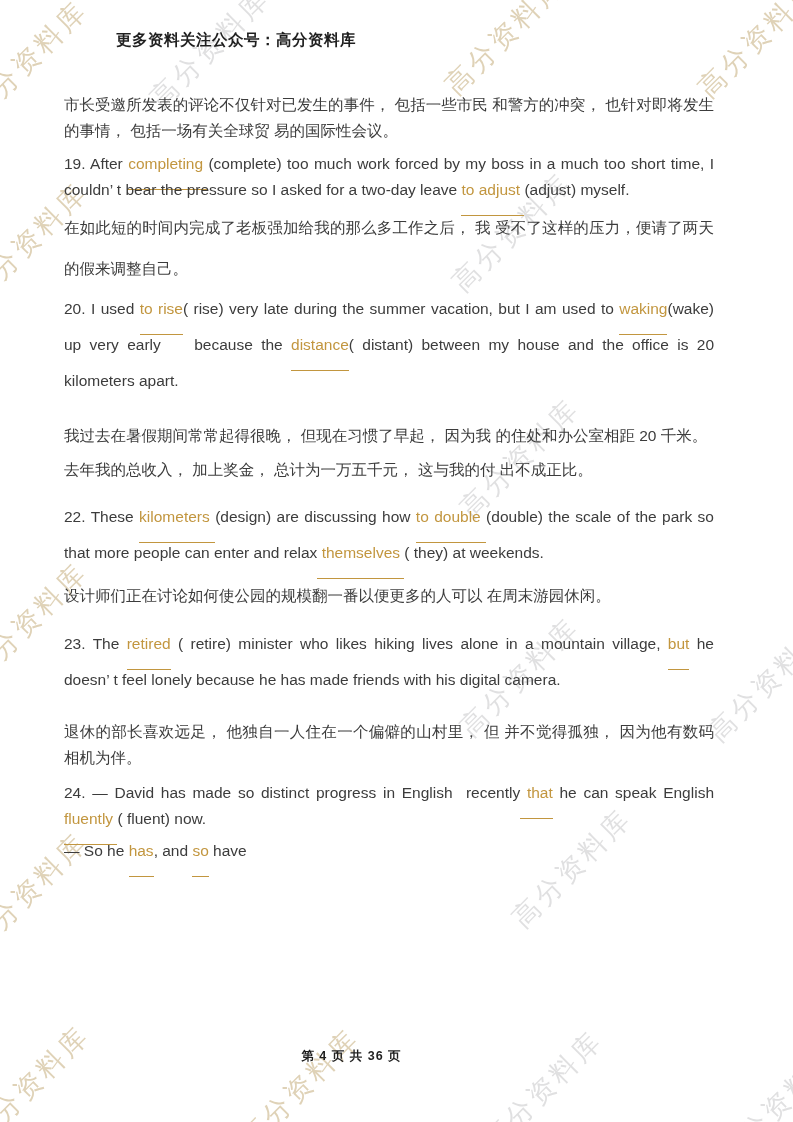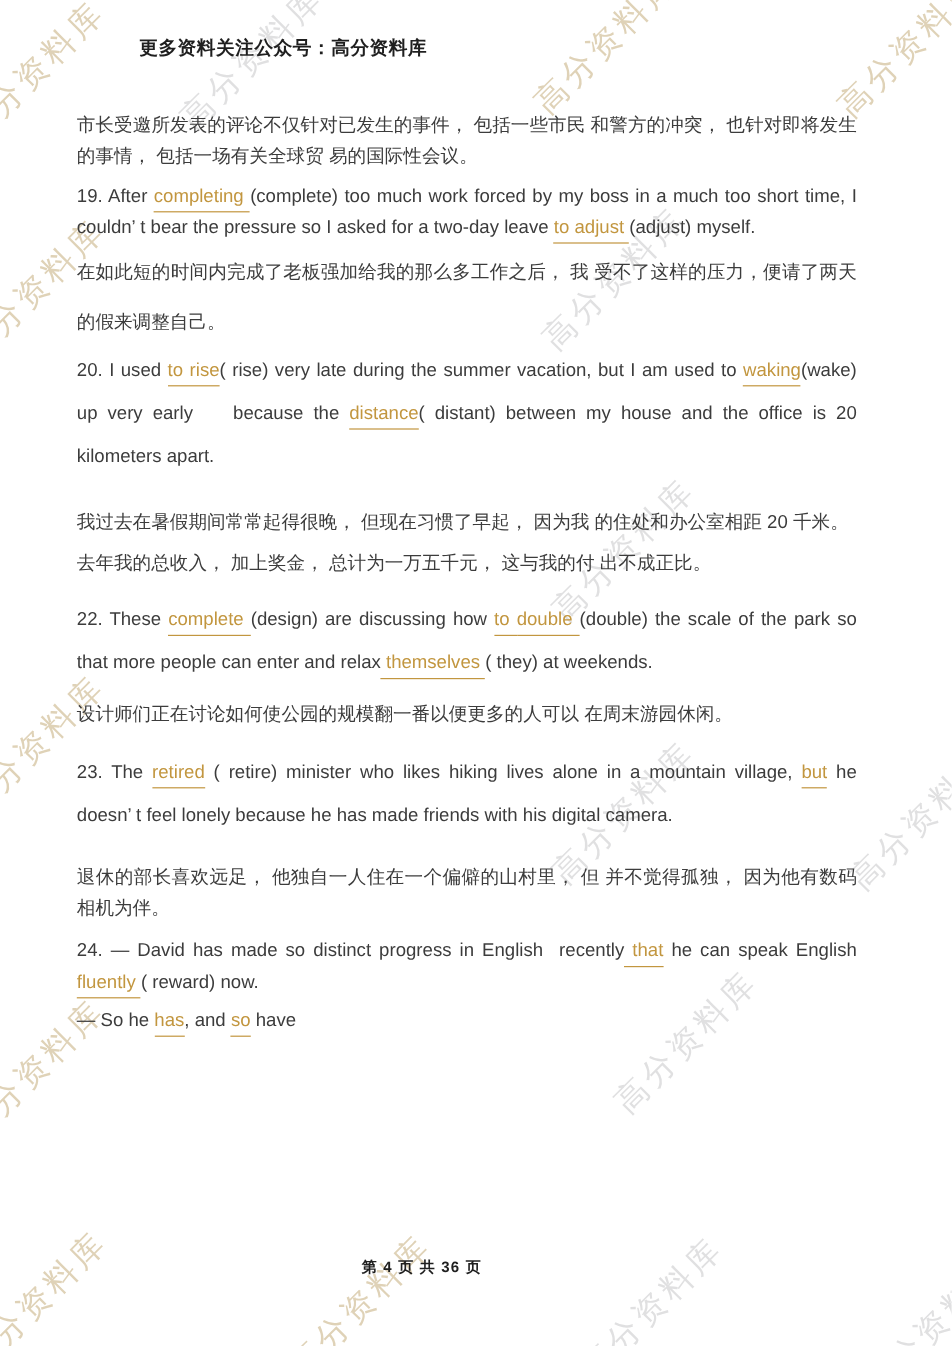--- a/index.html
+++ b/index.html
@@ -45,21 +45,21 @@
     margin: 0;
     font-size: 15.5px;
     text-align: justify;
   }
   .content p.normal { line-height: 26px; }
   .content p.wide   { line-height: 36px; }
   .content p.xwide  { line-height: 41px; }
   .hl {
     color: var(--answer, #c2963f);
     border-bottom: 1.4px solid var(--answer, #c2963f);
-    padding-bottom: 4px;
+    padding-bottom: 17px;
   }
 
   
   .footer {
     position: absolute; left: 0; top: 1048px; width: 703px;
     text-align: center;
     font-size: 12.5px; font-weight: bold;
     color: var(--header-text, #262626);
     letter-spacing: 1px;
   }
@@ -89,23 +89,23 @@
   <div class="header">
     <span>更多资料关注公众号：高分资料库</span>
   </div>
   <div class="content">
       <p class="cn normal" style="margin-top: 4px;"><span>市长受邀所发表的评论不仅针对已发生的事件， 包括一些市民 和警方的冲突， 也针对即将发生的事情， 包括一场有关全球贸 易的国际性会议。</span></p>
       <p class="en normal" style="margin-top: 7px;"><span>19. After </span><span class="hl">completing </span><span>(complete) too much work forced by my boss in a much too short time, I couldn’ t bear the pressure so I asked for a two-day leave </span><span class="hl">to adjust </span><span>(adjust) myself.</span></p>
       <p class="cn xwide" style="margin-top: 4px;"><span>在如此短的时间内完成了老板强加给我的那么多工作之后， 我 受不了这样的压力，便请了两天的假来调整自己。</span></p>
       <p class="en wide" style="margin-top: 2px;"><span>20. I used </span><span class="hl">to rise</span><span>( rise) very late during the summer vacation, but I am used to </span><span class="hl">waking</span><span>(wake) up very early &nbsp;&nbsp; because the </span><span class="hl">distance</span><span>( distant) between my house and the office is 20 kilometers apart.</span></p>
       <p class="cn normal" style="margin-top: 24px;"><span>我过去在暑假期间常常起得很晚， 但现在习惯了早起， 因为我 的住处和办公室相距 20 千米。</span></p>
       <p class="cn normal" style="margin-top: 8px;"><span>去年我的总收入， 加上奖金， 总计为一万五千元， 这与我的付 出不成正比。</span></p>
-      <p class="en wide" style="margin-top: 16px;"><span>22. These </span><span class="hl">complete </span><span>(design) are discussing how </span><span class="hl">to </span><span> </span><span class="hl">double </span><span>(double) the scale of the park so that more people can enter and relax</span><span class="hl"> themselves </span><span>( they) at weekends.</span></p>
+      <p class="en wide" style="margin-top: 16px;"><span>22. These </span><span class="hl">kilometers </span><span>(design) are discussing how </span><span class="hl">to </span><span> </span><span class="hl">double </span><span>(double) the scale of the park so that more people can enter and relax</span><span class="hl"> themselves </span><span>( they) at weekends.</span></p>
       <p class="cn normal" style="margin-top: 12px;"><span>设计师们正在讨论如何使公园的规模翻一番以便更多的人可以 在周末游园休闲。</span></p>
       <p class="en wide" style="margin-top: 17px;"><span>23. The </span><span class="hl">retired</span><span> ( retire) minister who likes hiking lives alone in a mountain village, </span><span class="hl"> but</span><span> he doesn’ t feel lonely because he has made friends with his digital camera.</span></p>
       <p class="cn normal" style="margin-top: 21px;"><span>退休的部长喜欢远足， 他独自一人住在一个偏僻的山村里， 但 并不觉得孤独， 因为他有数码相机为伴。</span></p>
-      <p class="en normal" style="margin-top: 9px;"><span>24. — David has made so distinct progress in English &nbsp;recently</span><span class="hl"> that</span><span> he can speak English </span><span class="hl">fluently </span><span>( reward) now.</span></p>
+      <p class="en normal" style="margin-top: 9px;"><span>24. — David has made so distinct progress in English &nbsp;recently</span><span class="hl"> that</span><span> he can speak English </span><span class="hl">fluently </span><span>( fluent) now.</span></p>
       <p class="en normal" style="margin-top: 6px;"><span>— So he </span><span class="hl">has</span><span>, and </span><span class="hl">so</span><span> have</span></p>
     </div>
   <div class="footer">
     <span>第 4 页 共 36 页</span>
   </div>
 </div>
 
 </body></html>

